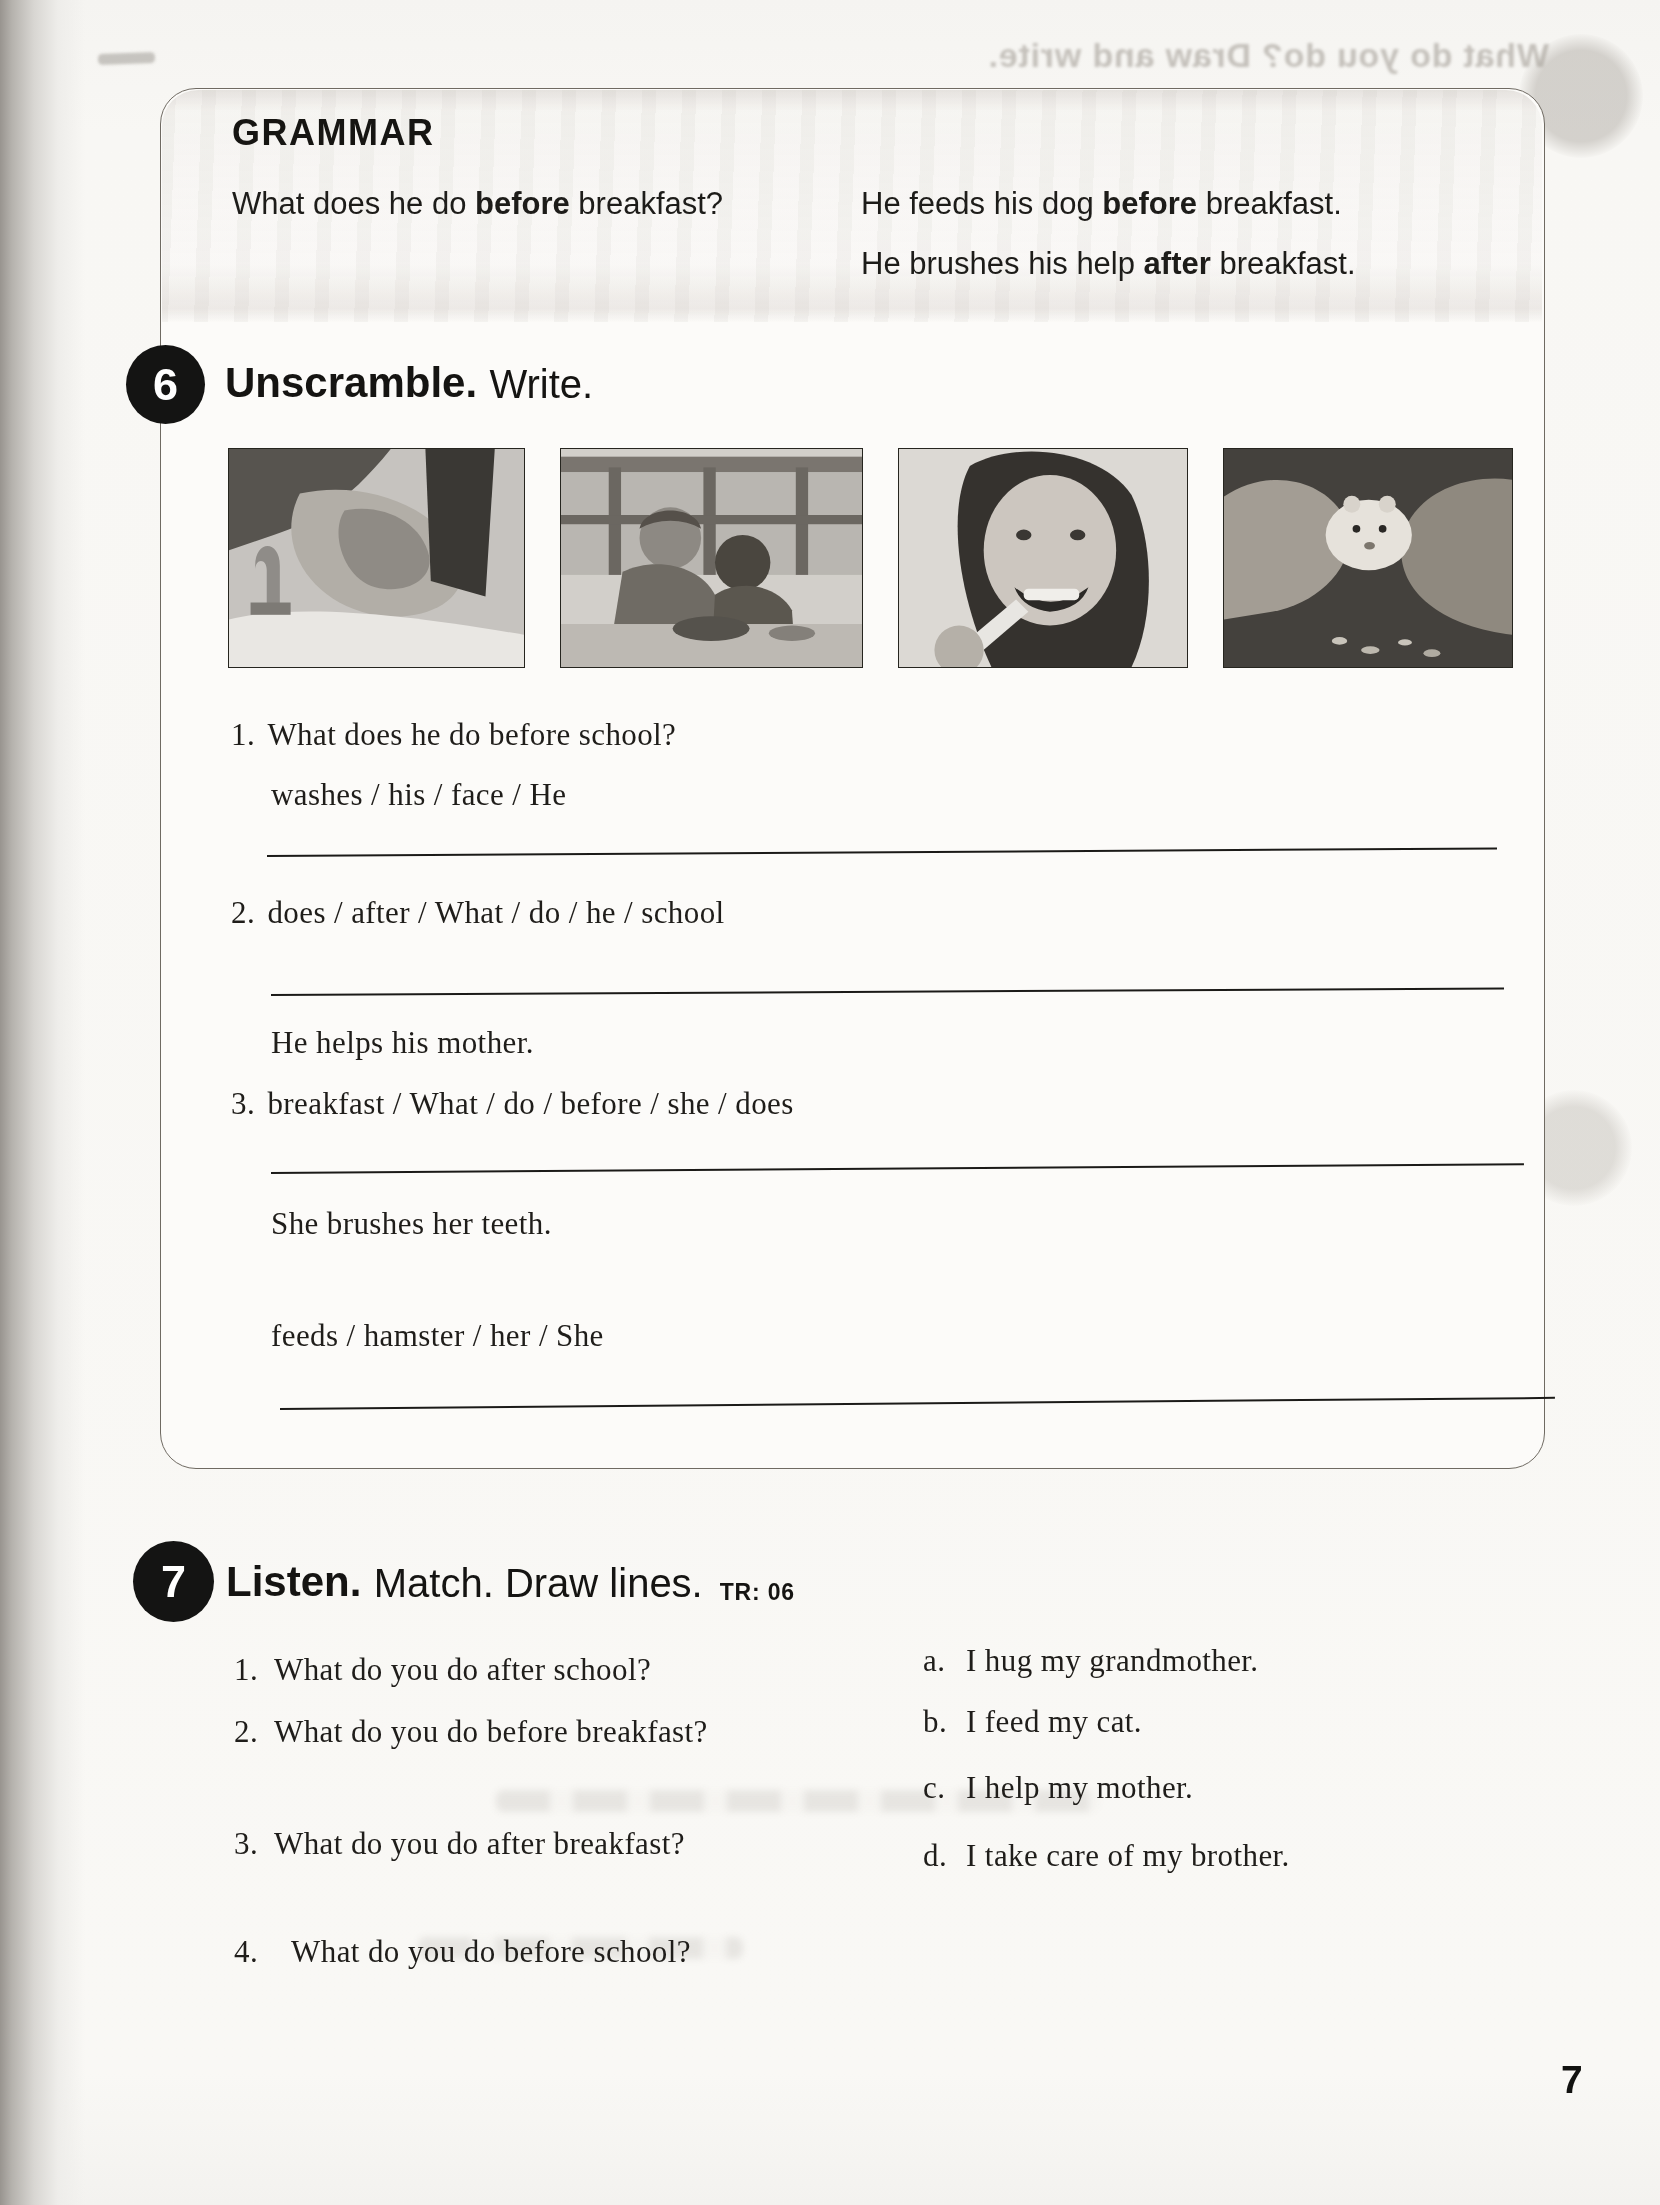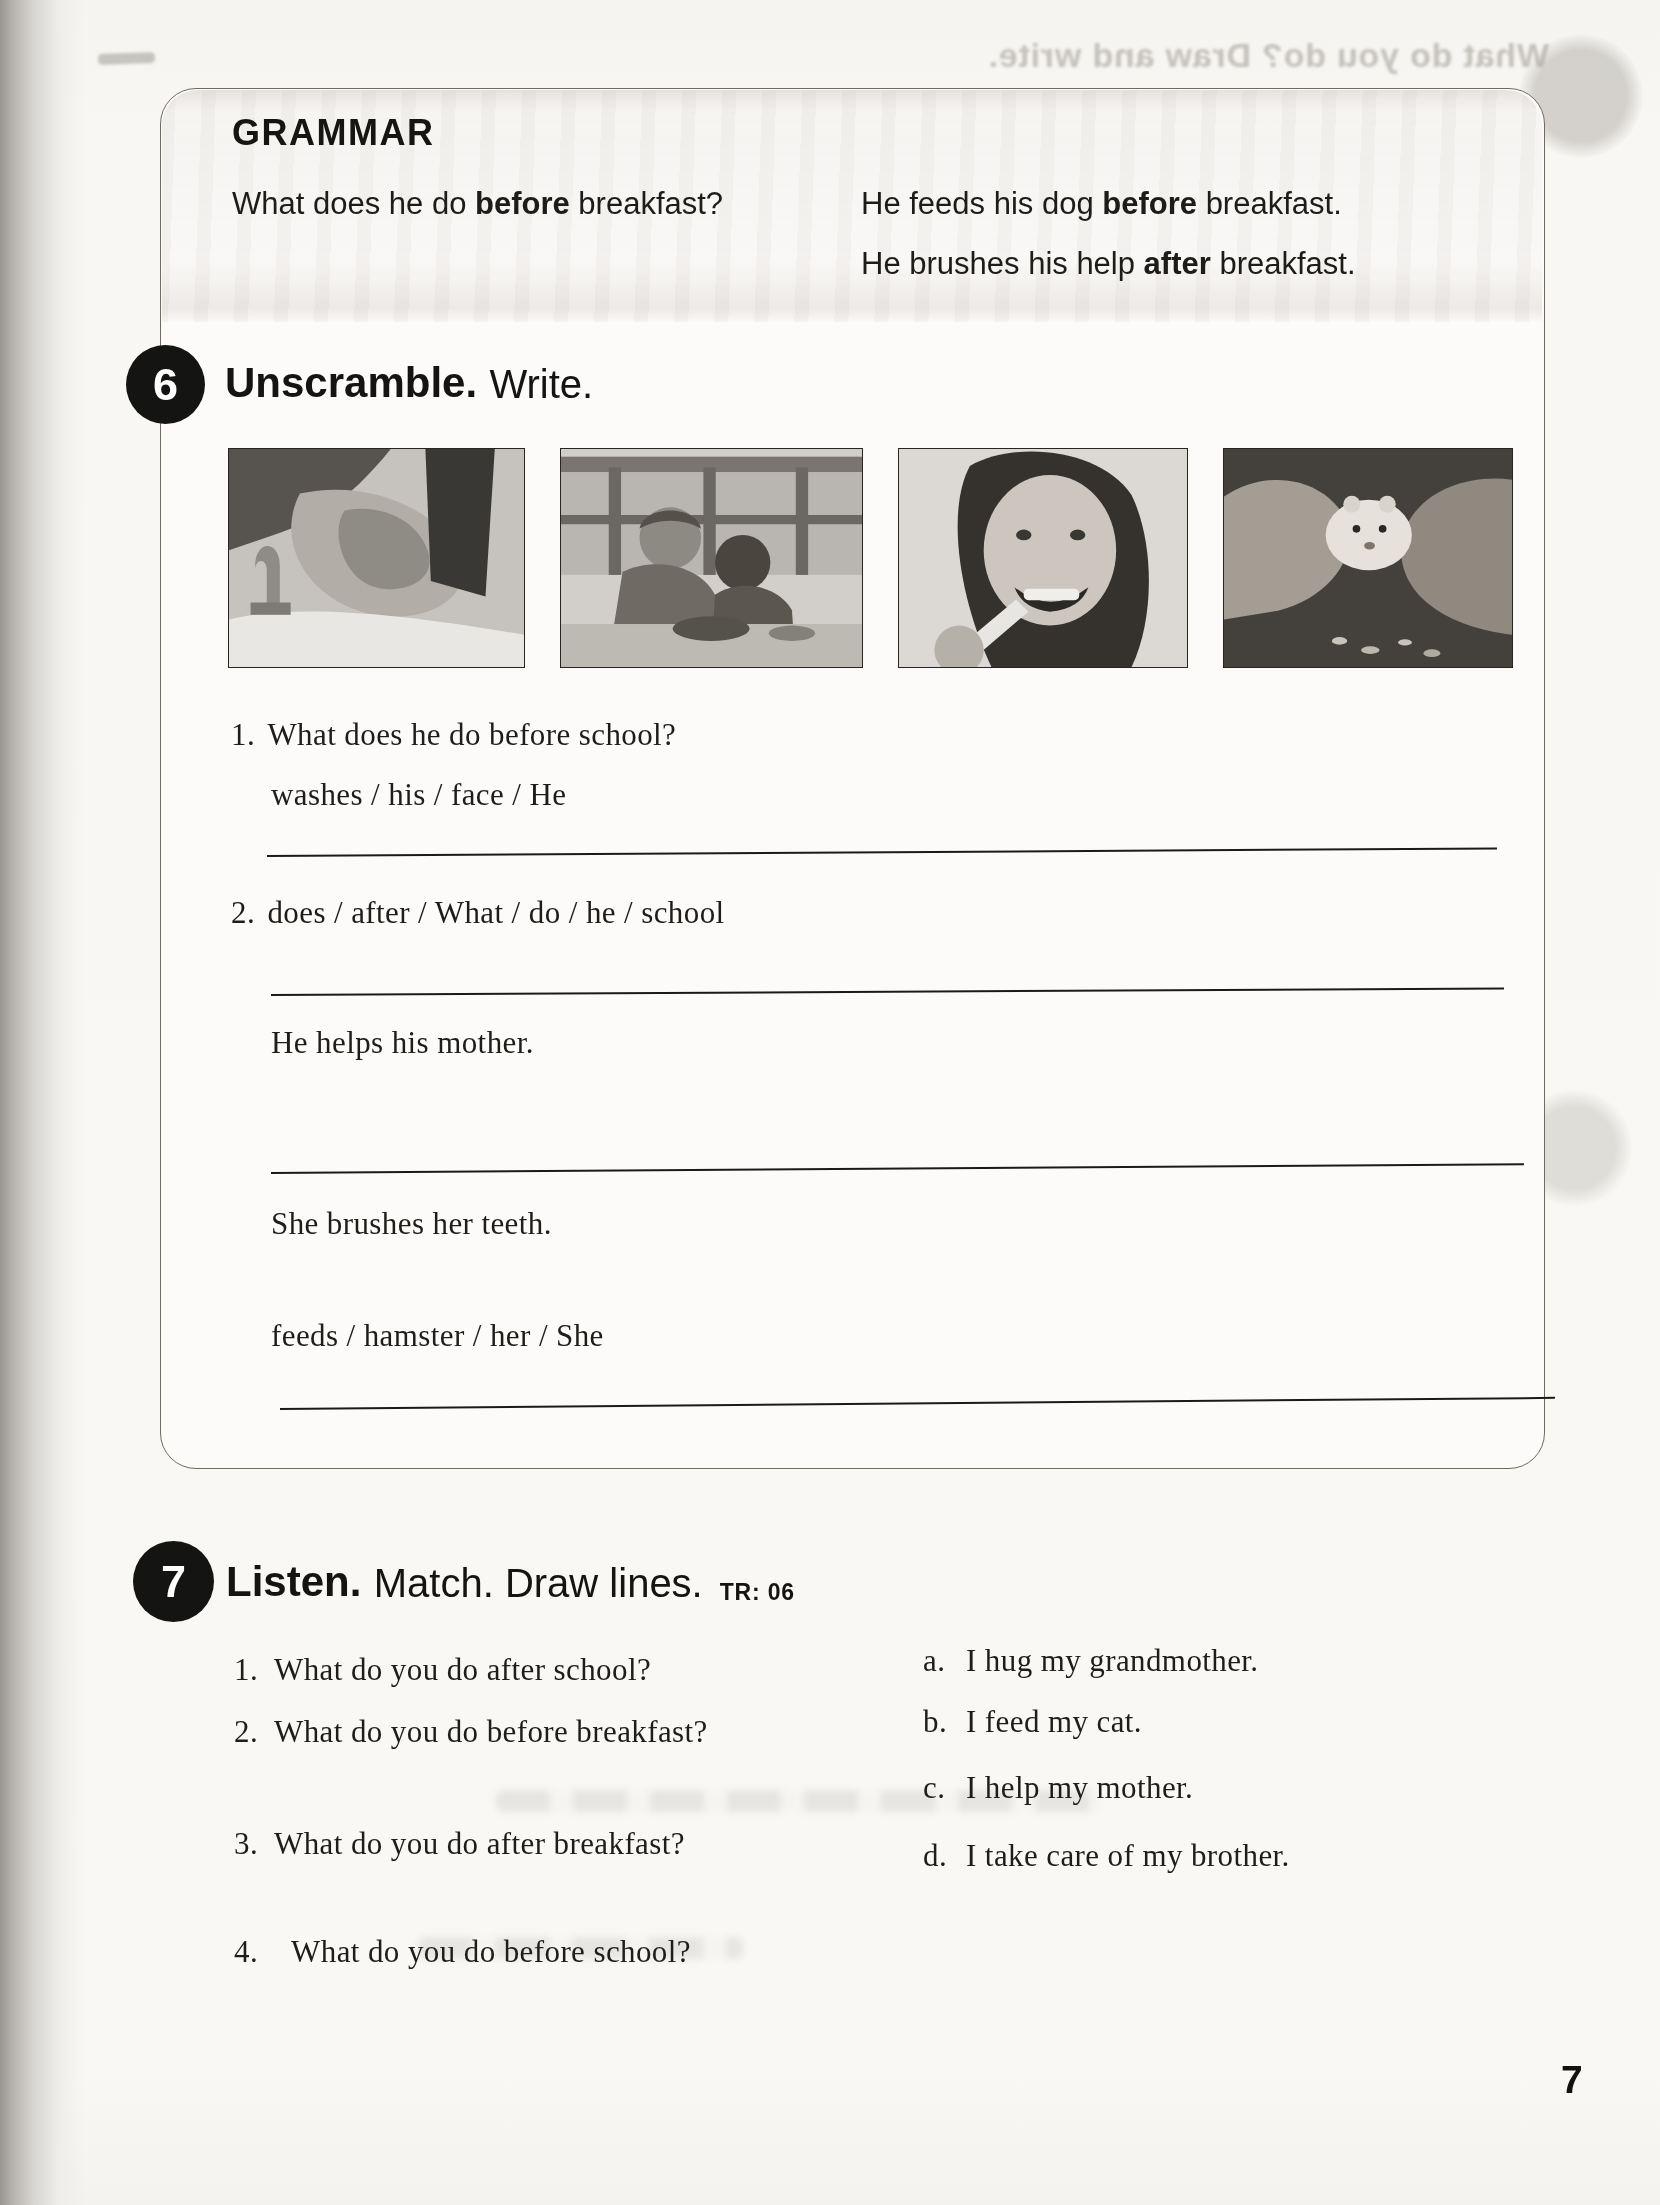--- a/index.html
+++ b/index.html
@@ -177,20 +177,23 @@
   </div>
   <div class="itm" style="left:271px;top:777px;">washes / his / face / He</div>
   <div class="ansline" style="left:267px;top:855px;width:1230px;transform:rotate(-0.35deg);"></div>
 
   <div class="itm" style="left:231px;top:895px;">
     <span class="num">2.</span><span>does / after / What / do / he / school</span>
   </div>
   <div class="ansline" style="left:271px;top:994px;width:1233px;transform:rotate(-0.3deg);"></div>
   <div class="itm" style="left:271px;top:1025px;">He helps his mother.</div>
 
+  <div class="itm" style="left:231px;top:1086px;">
+    <span class="num">3.</span><span>breakfast / What / do / before / she / does</span>
+  </div>
   <div class="ansline" style="left:271px;top:1172px;width:1253px;transform:rotate(-0.4deg);"></div>
   <div class="itm" style="left:271px;top:1206px;">She brushes her teeth.</div>
 
   <div class="itm" style="left:271px;top:1318px;">feeds / hamster / her / She</div>
   <div class="ansline" style="left:280px;top:1408px;width:1275px;transform:rotate(-0.5deg);"></div>
 
   <div class="badge badge7">
     <span>7</span>
   </div>
   <div class="ex-title ex7-title">

